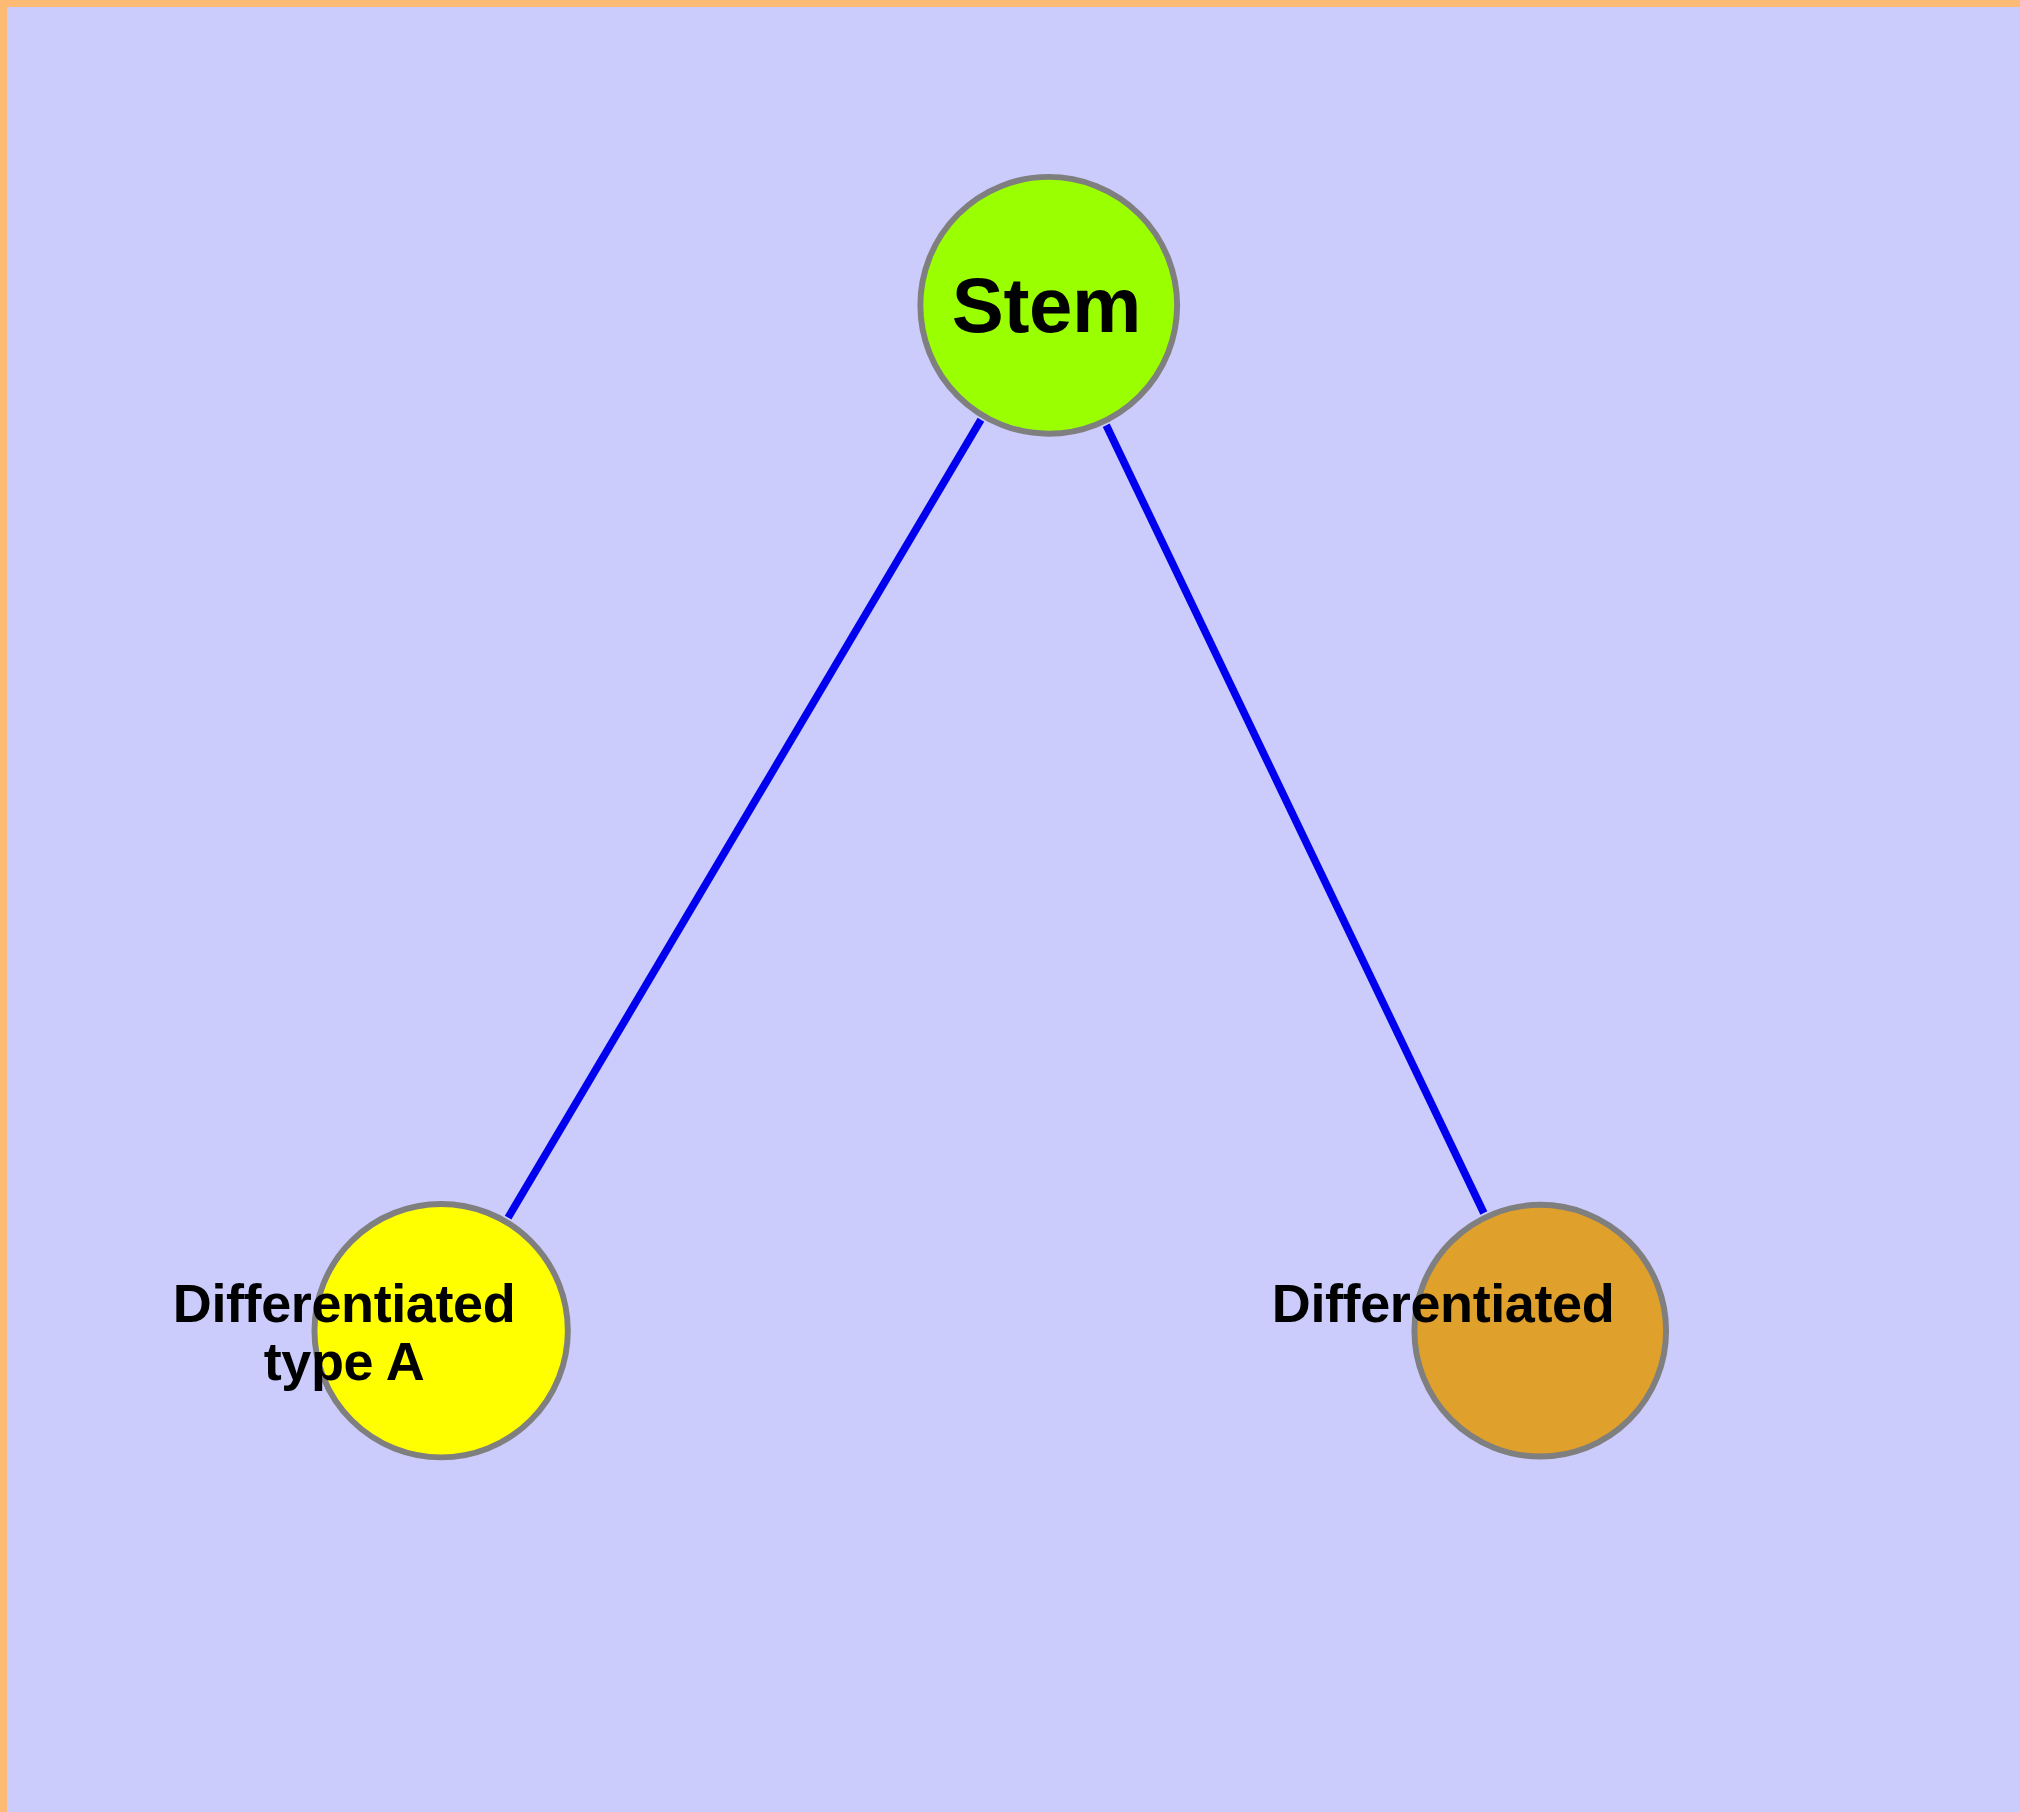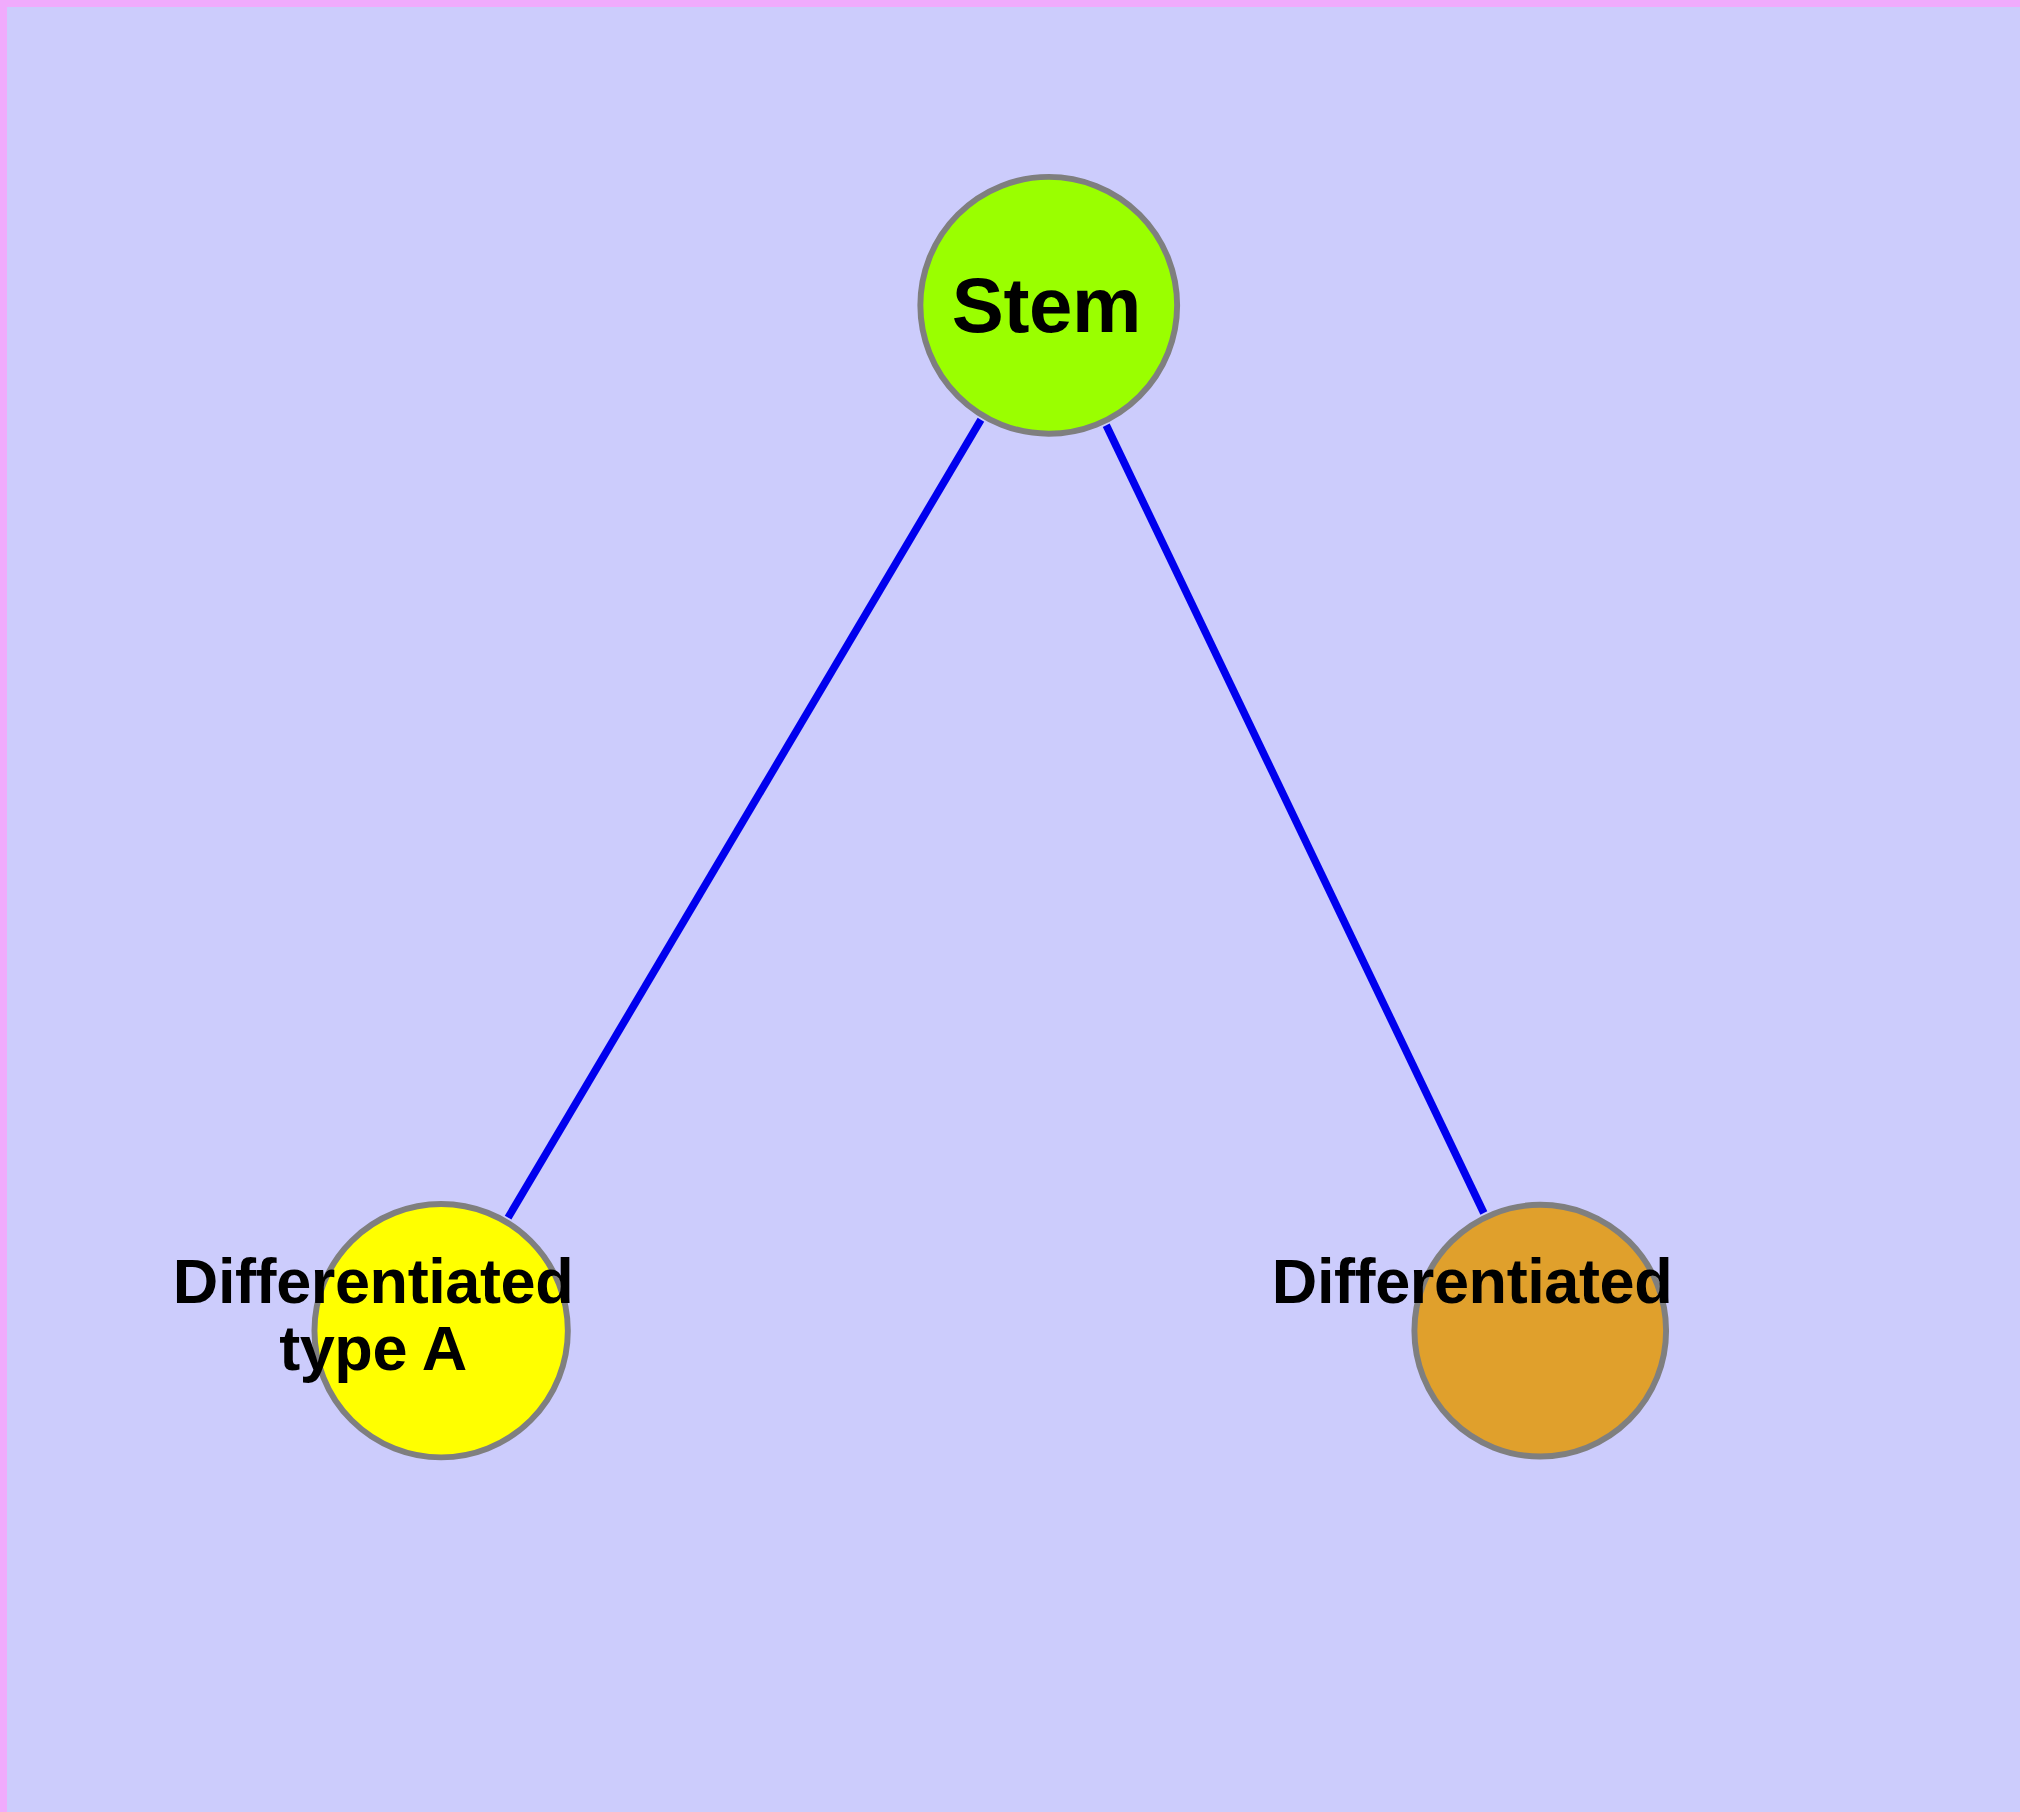--- a/index.html
+++ b/index.html
@@ -4,21 +4,21 @@
 <style>
   html, body {
     margin: 0;
     padding: 0;
     background: #ffffff;
   }
   #canvas {
     position: relative;
     width: 2021px;
     height: 1812px;
-    background: #f0abfc;
+    background: #fdba74;
     overflow: hidden;
     font-family: "Liberation Sans", sans-serif;
   }
   #plot-area {
     position: absolute;
     left: 6.8px;
     top: 6.8px;
     width: 2014px;
     height: 1805px;
     background: #ccccfc;
@@ -39,21 +39,22 @@
     text-align: center;
     white-space: pre;
     line-height: 1.07;
     letter-spacing: -0.4px;
     pointer-events: none;
   }
   .node-label.root {
     font-size: 78px;
   }
   .node-label.leaf {
-    font-size: 63px;
+    font-size: 54px;
+    margin-top: 27px;
   }
 </style>
 </head>
 <body>
 
 <div id="canvas">
   <div id="plot-area">
 
     <svg id="graph-svg" viewBox="0 0 2376 2130" xmlns="http://www.w3.org/2000/svg">
       <g id="edge-layer">

